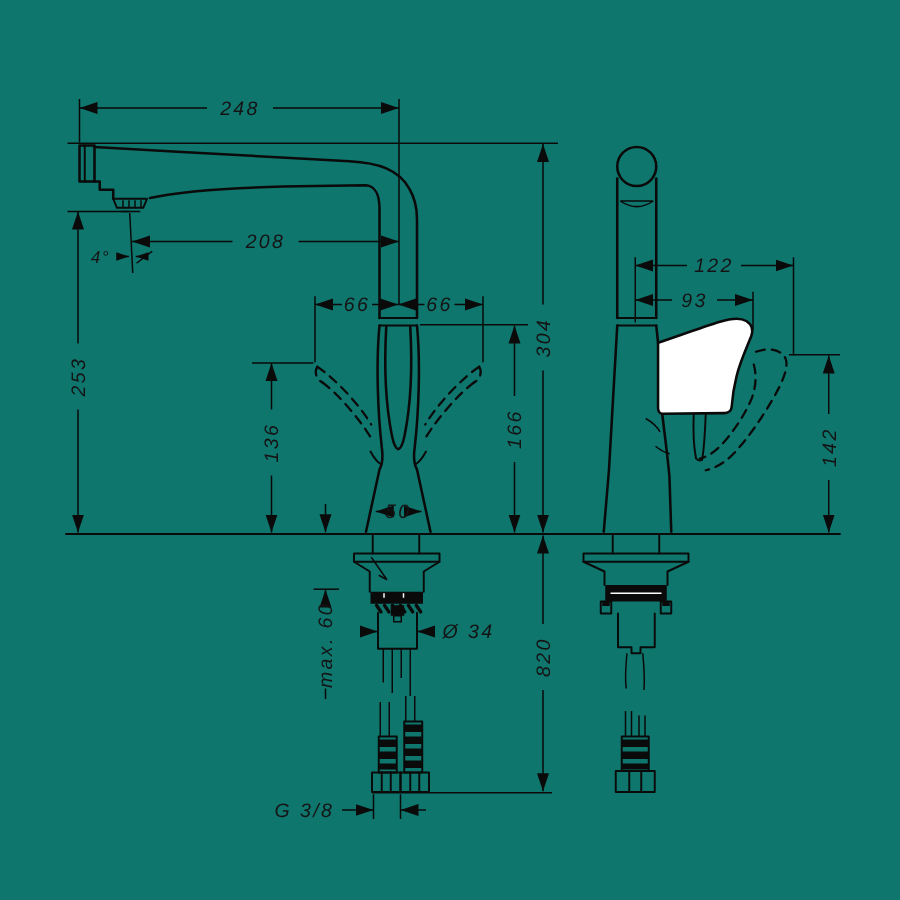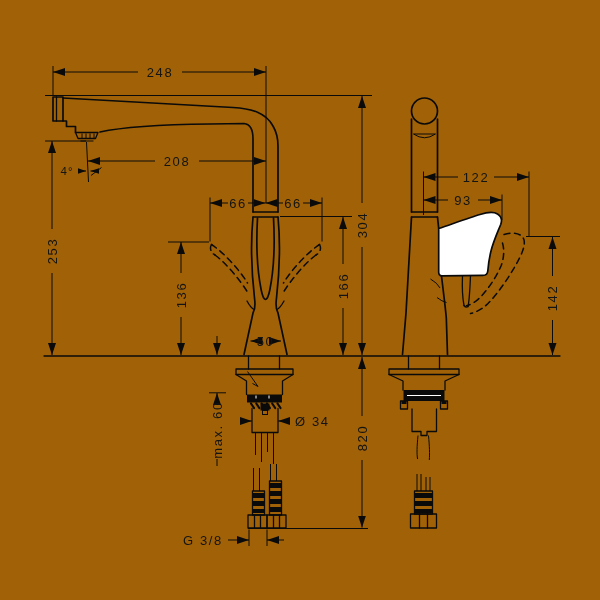--- a/index.html
+++ b/index.html
@@ -1,16 +1,16 @@
 <!DOCTYPE html>
 <html><head>
 <meta charset="utf-8">
 <style>
   html,body{margin:0;padding:0;background:#fff;}
-  #stage{position:relative;width:600px;height:600px;background:#a16207;overflow:hidden;}
+  #stage{position:relative;width:600px;height:600px;background:#0f766e;overflow:hidden;font-style:italic;}
   .ol{fill:none;stroke:#0a0a0a;stroke-width:1.7;stroke-linecap:round;stroke-linejoin:round}
   .olf{fill:#ffffff;stroke:#0a0a0a;stroke-width:1.7;stroke-linejoin:round}
   .ol2{fill:none;stroke:#0a0a0a;stroke-width:1.3;stroke-linecap:round;stroke-linejoin:round}
   .thin{fill:none;stroke:#0a0a0a;stroke-width:1}
   .wline{fill:none;stroke:#ffffff;stroke-width:1}
   .dsh{fill:none;stroke:#0a0a0a;stroke-width:1.5;stroke-dasharray:6 4.5;stroke-linecap:round}
   .blk{fill:#0a0a0a;stroke:none}
   .hatch{fill:none;stroke:#0a0a0a;stroke-width:2.2;stroke-linecap:round}
   text.dim{font-family:"Liberation Sans","DejaVu Sans",sans-serif;font-size:13px;letter-spacing:1.6px;fill:#141414}
   text.small{font-size:11.5px;letter-spacing:1px}

